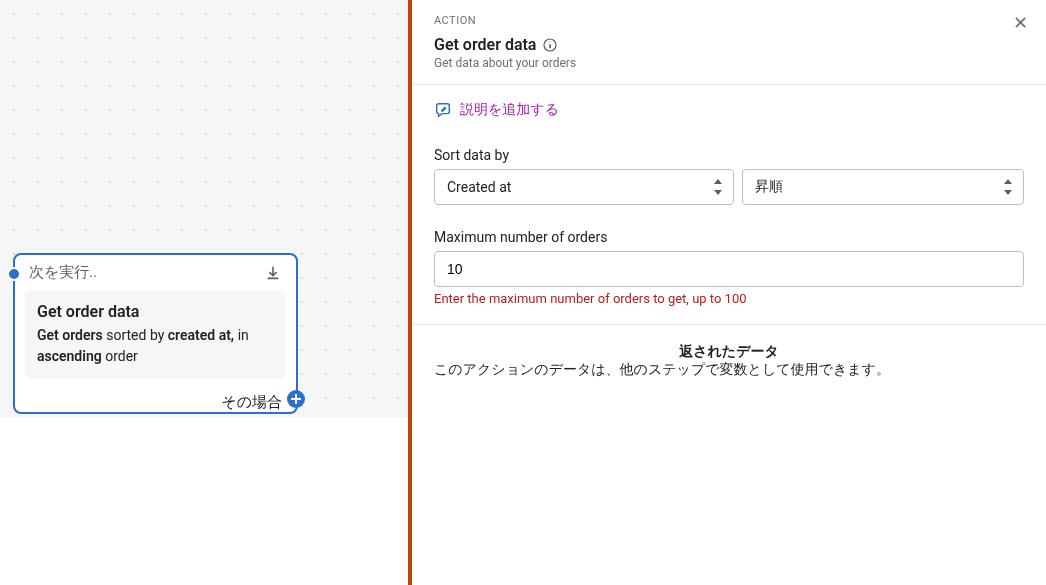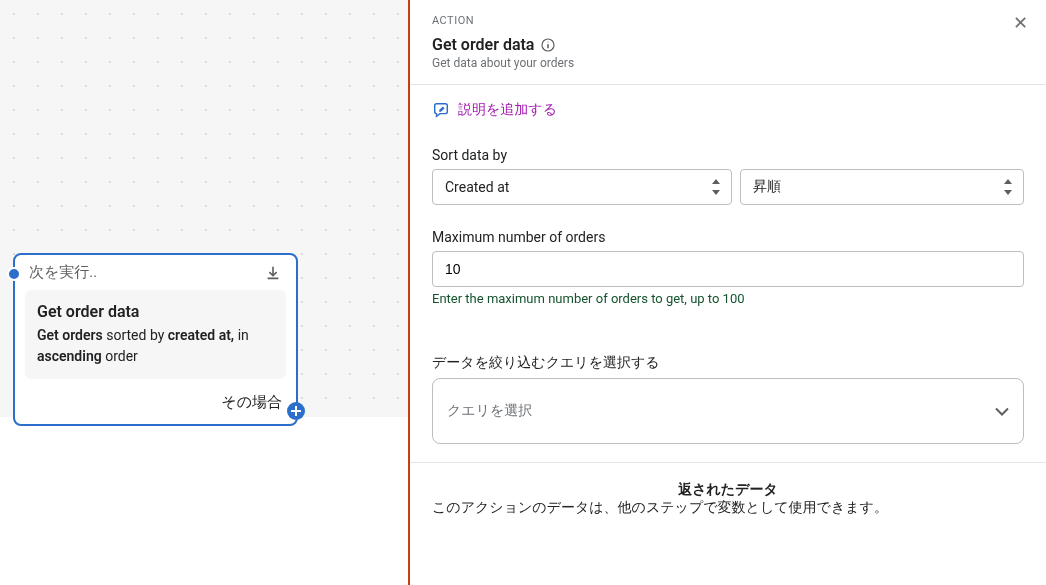--- a/index.html
+++ b/index.html
@@ -1,46 +1,46 @@
 <!DOCTYPE html>
 <html><head>
 <meta charset="utf-8">
 <style>
 * { box-sizing: border-box; margin: 0; padding: 0; }
 body { font-family: -apple-system, BlinkMacSystemFont, "Segoe UI", Roboto, sans-serif; font-size: 14px; color: #202223; background: #fff; width: 1046px; height: 585px; overflow: hidden; display: flex; }
 .canvas { width: 408px; height: 417px; background: #f6f6f7; position: relative; background-image: radial-gradient(circle, #d9d9d9 1.5px, transparent 1.5px); background-size: 24px 24px; background-position: 2px 2px; }
-.panel { flex: 1; height: 585px; background: #fff; border-left: 2px solid #c2410c; overflow-y: auto; }
+.panel { flex: 1; height: 585px; background: #fff; border-left: 4px solid #c2410c; overflow-y: auto; }
 .node { position: absolute; left: 13px; top: 253px; width: 285px; background: #fff; border: 2px solid #2c6ecb; border-radius: 8px; }
 .node-dot { position: absolute; left: -8px; top: 12px; width: 14px; height: 14px; background: #2c6ecb; border: 2px solid #fff; border-radius: 50%; }
 .node-plus { position: absolute; right: -9px; bottom: 4px; width: 18px; height: 18px; background: #2c6ecb; border-radius: 50%; display: flex; align-items: center; justify-content: center; color: #fff; font-size: 14px; font-weight: bold; cursor: pointer; }
 .node-header { display: flex; justify-content: space-between; align-items: center; padding: 8px 14px; font-size: 15px; color: #616161; }
 .node-body { margin: 0 10px 10px 10px; background: #f6f6f7; border-radius: 6px; padding: 12px; }
 .node-title { font-size: 16px; font-weight: 600; margin-bottom: 4px; }
 .node-desc { font-size: 14px; line-height: 1.5; color: #202223; }
-.node-footer { text-align: right; padding: 4px 14px 12px 14px; font-size: 15px; color: #202223; }
+.node-footer { text-align: right; padding: 4px 14px 0 14px; font-size: 15px; color: #202223; }
 .download-icon { width: 18px; height: 18px; cursor: pointer; }
 .panel-head { padding: 14px 22px 14px 22px; position: relative; }
 .panel-label { font-size: 11px; letter-spacing: 0.5px; color: #6d7175; text-transform: uppercase; margin-bottom: 8px; }
 .panel-title-row { display: flex; align-items: center; gap: 6px; }
 .panel-title { font-size: 16px; font-weight: 600; }
 .panel-sub { font-size: 12px; color: #6d7175; margin-top: 2px; }
 .close-btn { position: absolute; right: 18px; top: 12px; font-size: 18px; color: #6d7175; cursor: pointer; background: none; border: none; }
 .divider { border-top: 1px solid #e5e5e5; }
 .section { padding: 18px 22px; }
 .link-row { display: flex; align-items: center; gap: 8px; color: #a21caf; font-size: 14px; cursor: pointer; padding: 16px 22px 10px 22px; }
 .link-row svg { flex-shrink: 0; }
 .field-label { font-size: 14px; color: #202223; margin-bottom: 6px; }
 .select-row { display: flex; gap: 8px; }
 .select { position: relative; flex: 1; }
 .select-box { width: 100%; height: 36px; border: 1px solid #babfc3; border-radius: 4px; padding: 0 32px 0 12px; font-size: 14px; background: #fff; display: flex; align-items: center; cursor: pointer; }
 .select-sm { width: 300px; flex: none; }
 .select-lg { flex: 1; }
 .select-icon { position: absolute; right: 10px; top: 50%; transform: translateY(-50%); pointer-events: none; }
 .input { width: 100%; height: 36px; border: 1px solid #babfc3; border-radius: 4px; padding: 0 12px; font-size: 14px; }
-.help-text { font-size: 13px; color: #14532d; margin-top: 4px; }
+.help-text { font-size: 13px; color: #b91c1c; margin-top: 4px; }
 .query-box { width: 100%; height: 66px; border: 1px solid #babfc3; border-radius: 8px; padding: 0 14px; display: flex; align-items: center; justify-content: space-between; cursor: pointer; font-size: 14px; color: #6d7175; }
 .returned-title { font-size: 14px; font-weight: 600; margin-bottom: 0; text-align: center; }
 .returned-desc { font-size: 14px; color: #202223; margin-bottom: 12px; }
 .info-icon { width: 16px; height: 16px; }
 b { font-weight: 600; }
 </style>
 </head>
 <body>
 
 <div class="canvas">
@@ -111,28 +111,19 @@
       </div>
     </div>
   </div>
 
   <div class="section" style="padding-top:6px;">
     <div class="field-label">Maximum number of orders</div>
     <input class="input" type="text" value="10" style="">
     <div class="help-text">Enter the maximum number of orders to get, up to 100</div>
   </div>
 
-  <div class="section" style="padding-top:30px;">
-    <div class="field-label">データを絞り込むクエリを選択する</div>
-    <div class="query-box">
-      <span>クエリを選択</span>
-      <svg width="14" height="9" viewBox="0 0 14 8" fill="none" stroke="#5c5f62" stroke-width="2">
-          <path d="M1 1l6 6 6-6"></path>
-        </svg>
-    </div>
-  </div>
 
   <div class="divider"></div>
   <div class="section">
     <div class="returned-title">返されたデータ</div>
     <div class="returned-desc">このアクションのデータは、他のステップで変数として使用できます。</div>
   </div>
 </div>
 
 </body></html>

